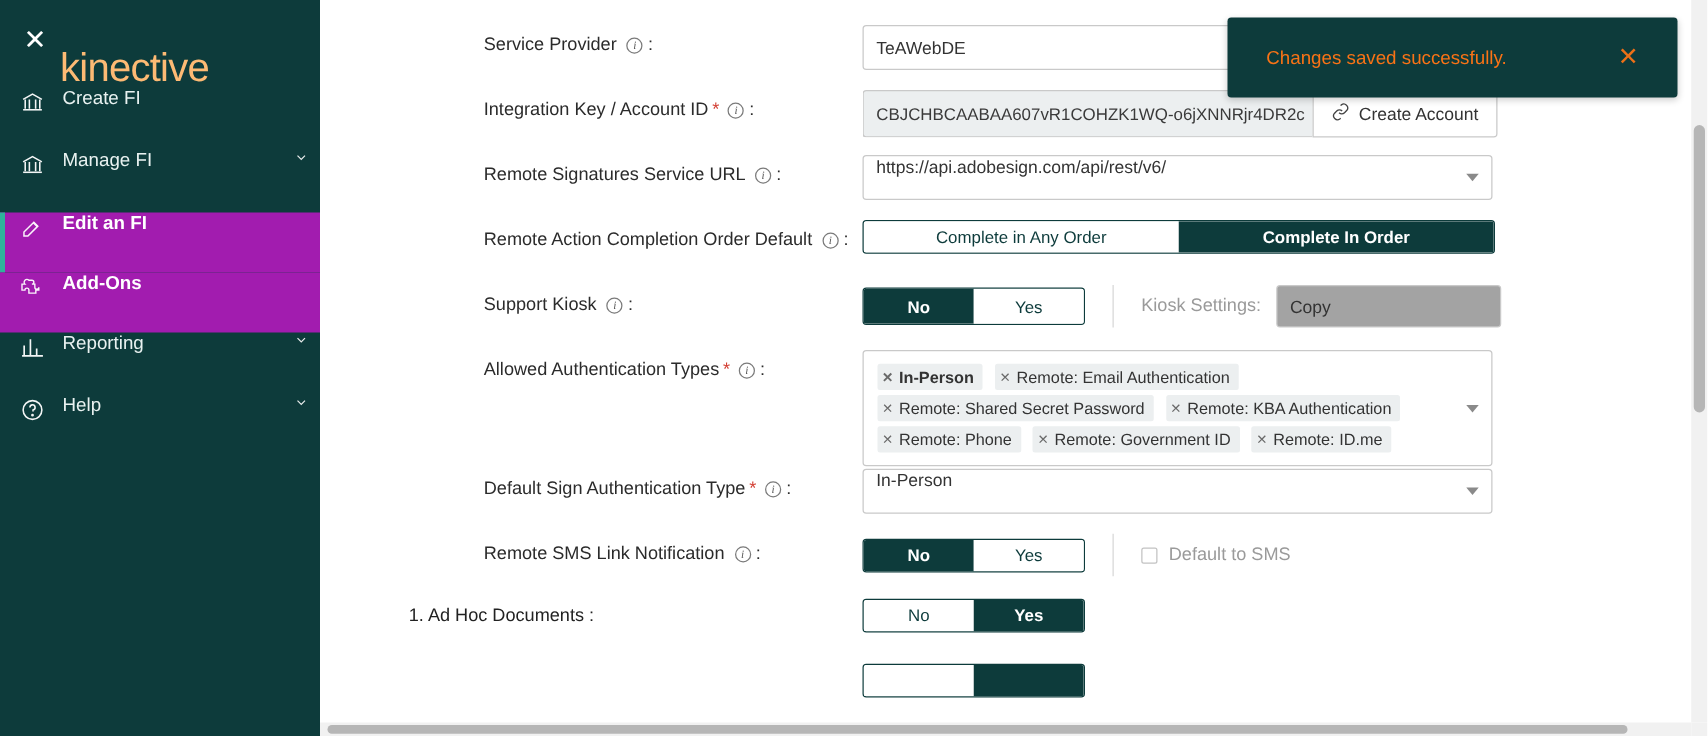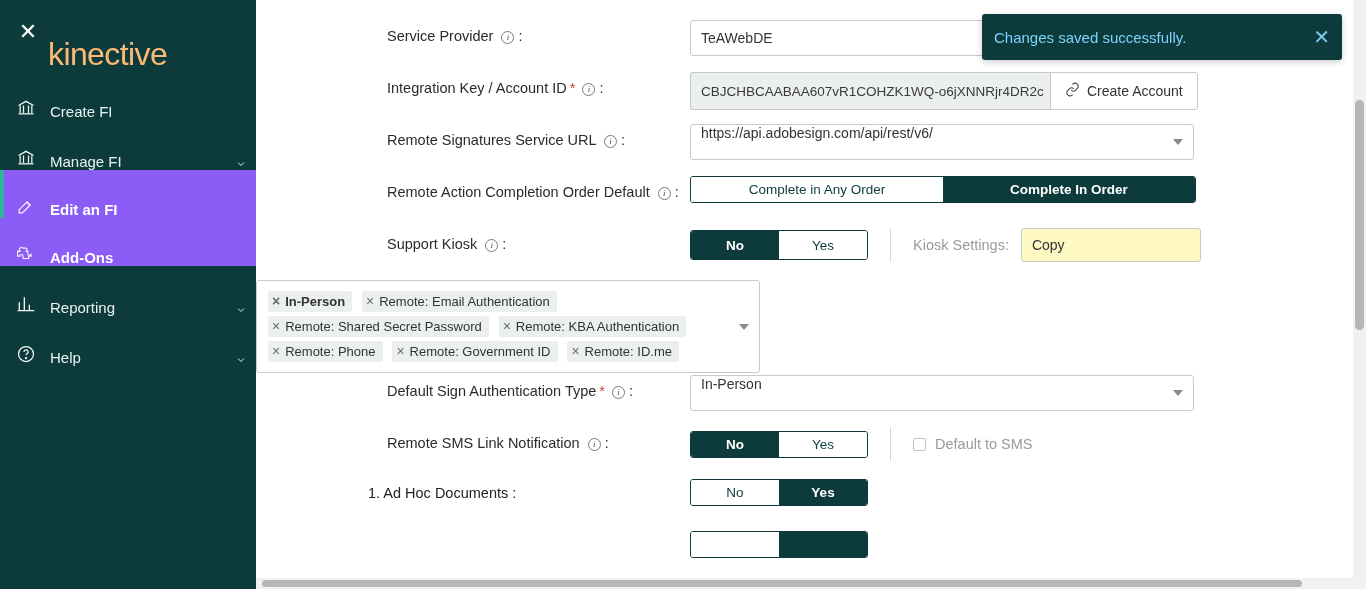--- a/index.html
+++ b/index.html
@@ -36,39 +36,39 @@
     margin-left: 6px;
     font-size: 32px;
     letter-spacing: -0.6px;
     font-weight: 400;
     color: #fdba74;
     margin-top: 44px;
   }
   .nav { margin-top: 6px; }
   .nav-item {
     height: 50px;
-    display: flex; align-items: flex-end;
+    display: flex; align-items: flex-start;
     padding-left: 16px;
     color: #e9f2f1;
     font-size: 15px;
     cursor: pointer;
     position: relative;
   }
   .nav-item .ico {
     width: 34px; height: 24px;
     display: flex; align-items: center; justify-content: flex-start;
     opacity: .95;
   }
   .nav-item .label { flex: 1; }
   .nav-item .chev {
     width: 30px; display: flex; align-items: center; justify-content: center;
     opacity: .9;
   }
   .nav-item.sub {
-    background: #8b5cf6;
+    background: #a21caf;
     padding-left: 16px;
     height: 48px;
   }
   .nav-item.sub .label { font-weight: 600; color: #ffffff; }
   .nav-item.sub.active::before{
     content:""; position:absolute; left:0; top:0; bottom:0; width:4px; background:#2fb39b;
   }
 
   
   .main {
@@ -206,21 +206,21 @@
   .divider-v {
     width: 1px; height: 34px;
     background: #d8d8d8;
     margin: 0 22px;
   }
   .muted { color: #9a9a9a; font-size: 14.5px; }
   .kiosk-select {
     width: 180px; height: 34px;
     border: 1px solid #c9c9c9;
     border-radius: 3px;
-    background: #fef9c3;
+    background: #a3a3a3;
     display: flex; align-items: center;
     padding: 0 10px;
     font-size: 14px; color: #333;
     position: relative; margin-left: 12px;
     cursor: pointer;
   }
 
   
   .chips-box {
     width: 504px;
@@ -260,36 +260,36 @@
 
   .checkrow { display: flex; align-items: center; gap: 9px; }
   .cbox {
     width: 13px; height: 13px;
     border: 1px solid #c2c2c2;
     border-radius: 2px;
     background: #fff;
   }
 
   .sub-num {
-    padding-left: 112px;
+    padding-left: 71px;
     font-size: 14.5px;
     padding-top: 8px;
     width: 434px;
   }
 
   
   .toast {
     position: absolute;
     right: 24px; top: 14px;
-    width: 360px; height: 46px;
+    width: 360px; height: 64px;
     background: #0d3b3b;
-    color: #7dd3fc;
+    color: #f97316;
     border-radius: 3px;
     display: flex; align-items: center;
-    padding: 0 12px;
+    padding: 0 31px;
     font-size: 15px;
     box-shadow: 0 2px 6px rgba(0,0,0,.2);
     z-index: 50;
   }
   .toast .msg { flex: 1; }
   .toast .tclose {
     font-size: 20px; font-weight: 300;
     cursor: pointer; line-height: 1;
     opacity: .95;
   }
@@ -498,20 +498,24 @@
             <div class="muted">Kiosk Settings:</div>
             <div class="kiosk-select">
               <span>Copy</span>
               <span class="caret"></span>
             </div>
           </div>
         </div>
       </div>
 
       <div class="row">
+        <div class="lbl">
+          <span>Allowed Authentication Types</span><span class="req">*</span><span class="info">i</span>
+          <span> :</span>
+        </div>
         <div class="ctrl">
           <div class="chips-box">
             <span class="chip bold">
                 <span class="x">×</span>
                 <span>In-Person</span>
               </span>
             <span class="chip">
                 <span class="x">×</span>
                 <span>Remote: Email Authentication</span>
               </span>

